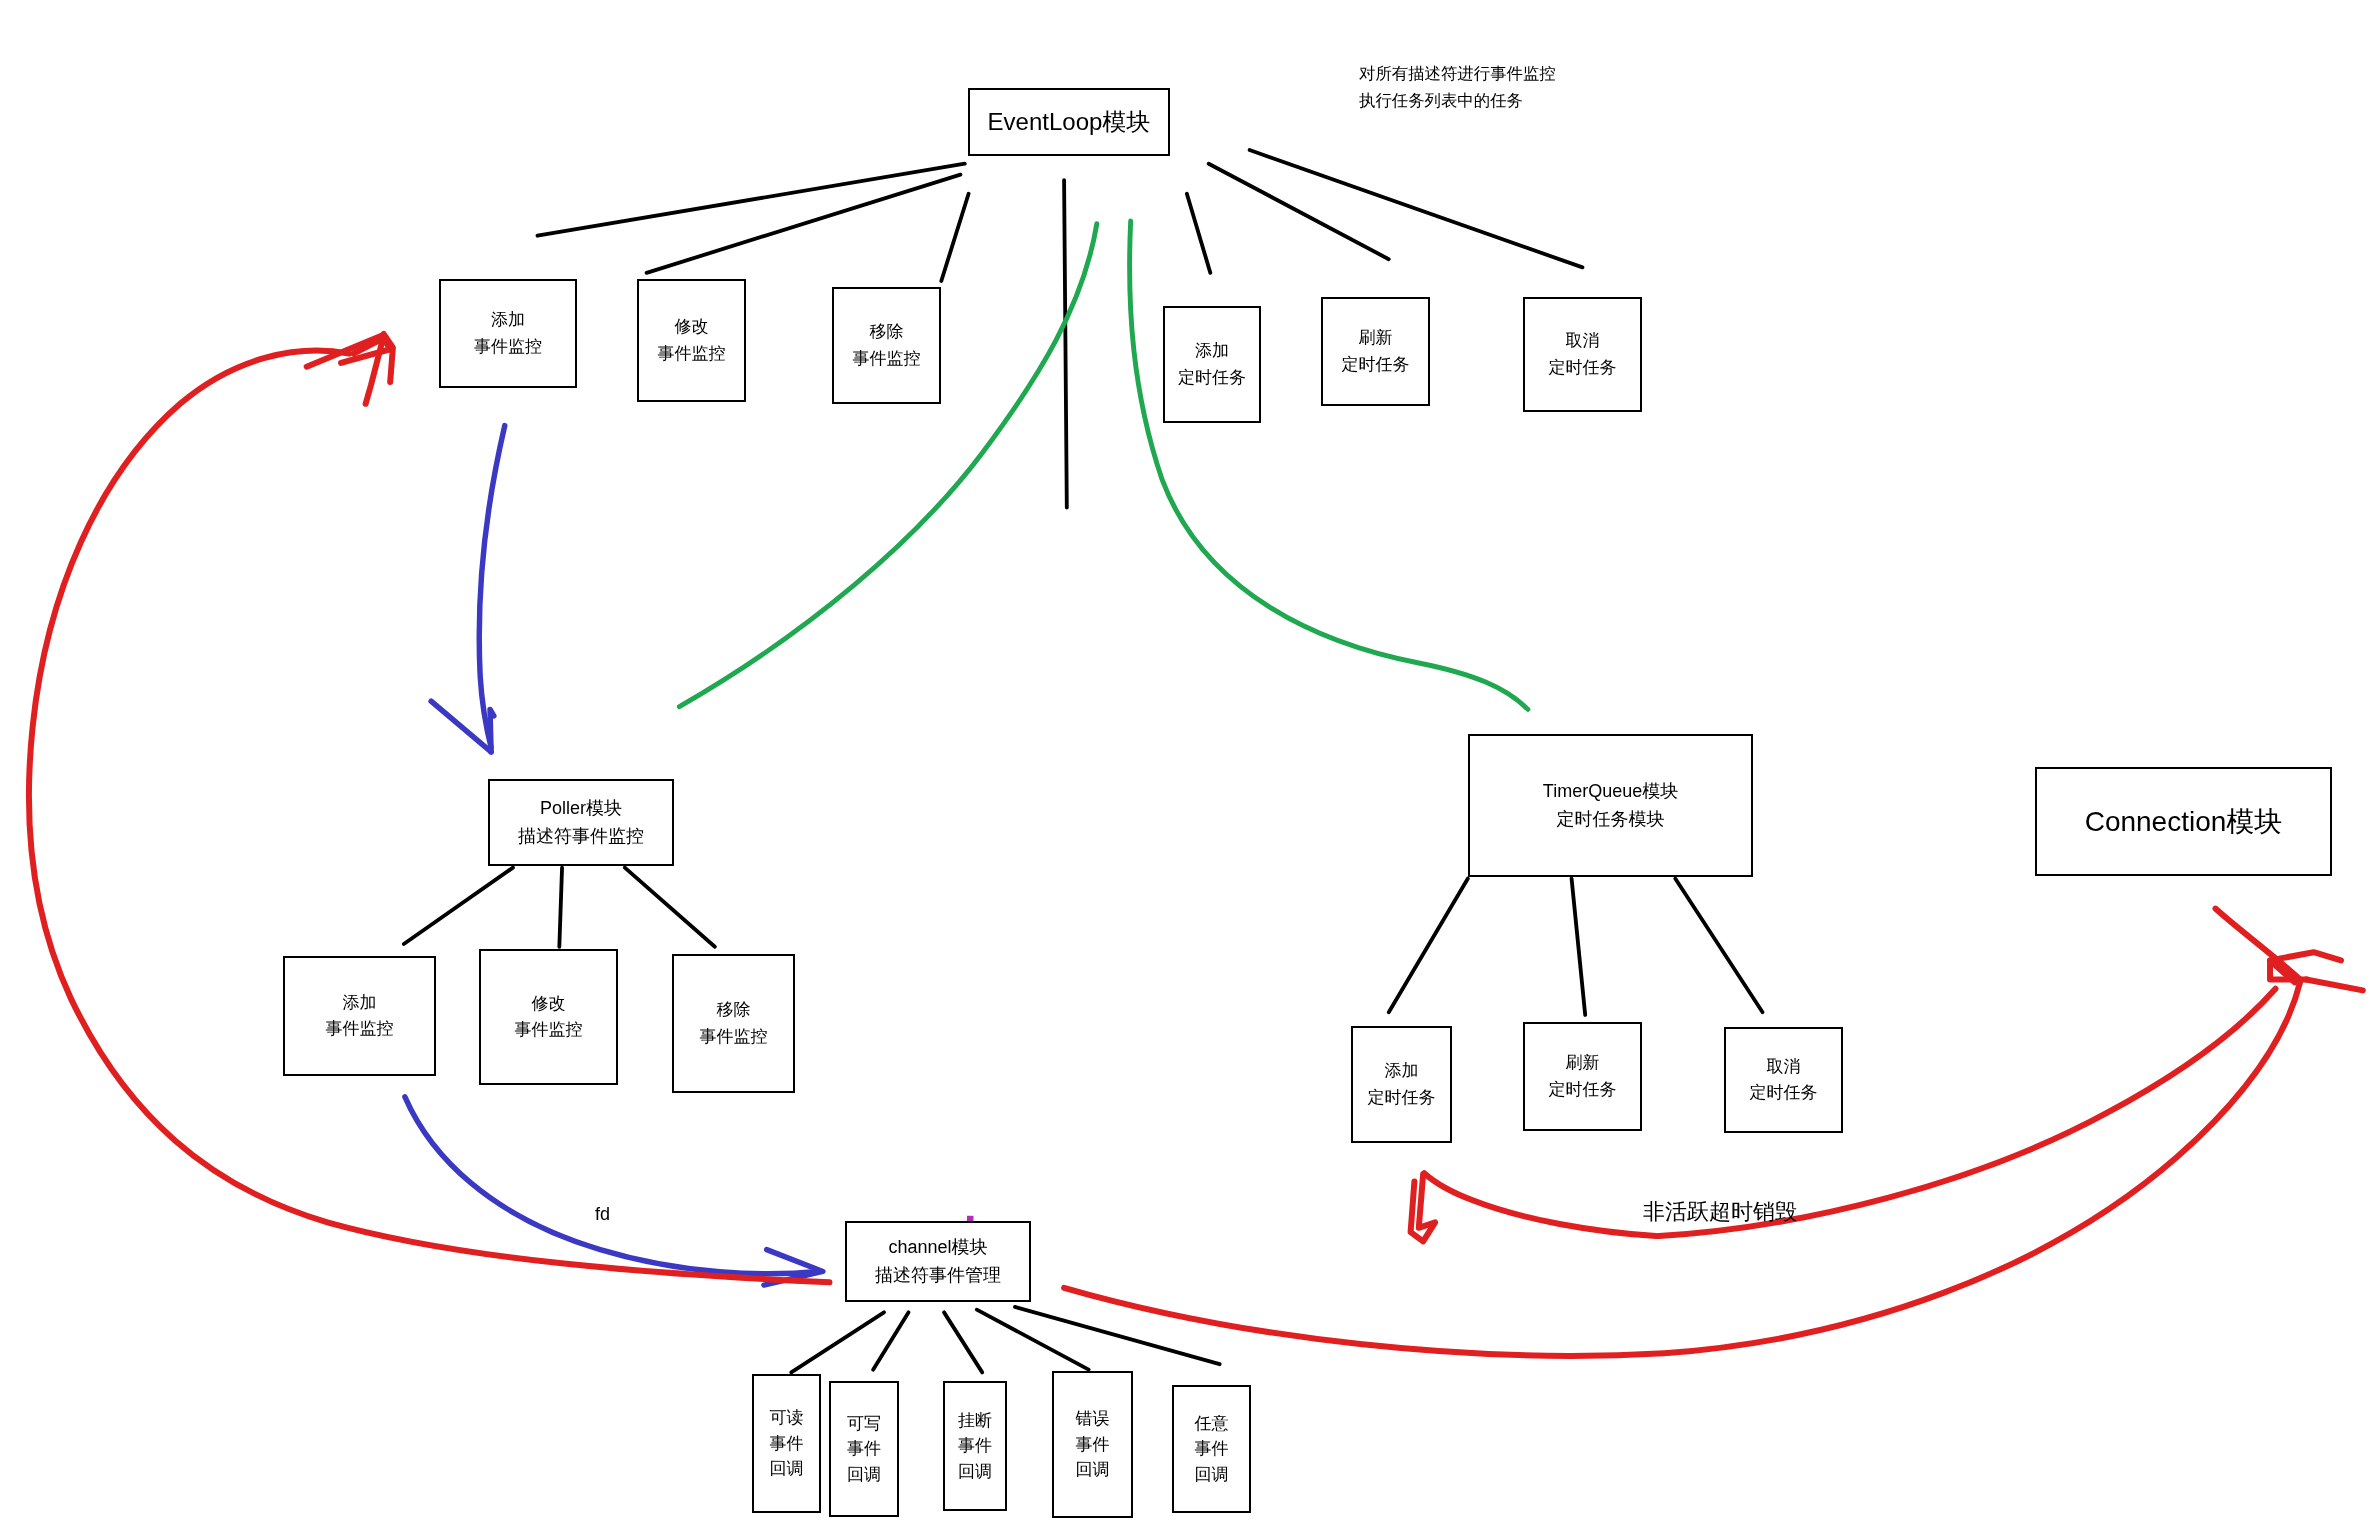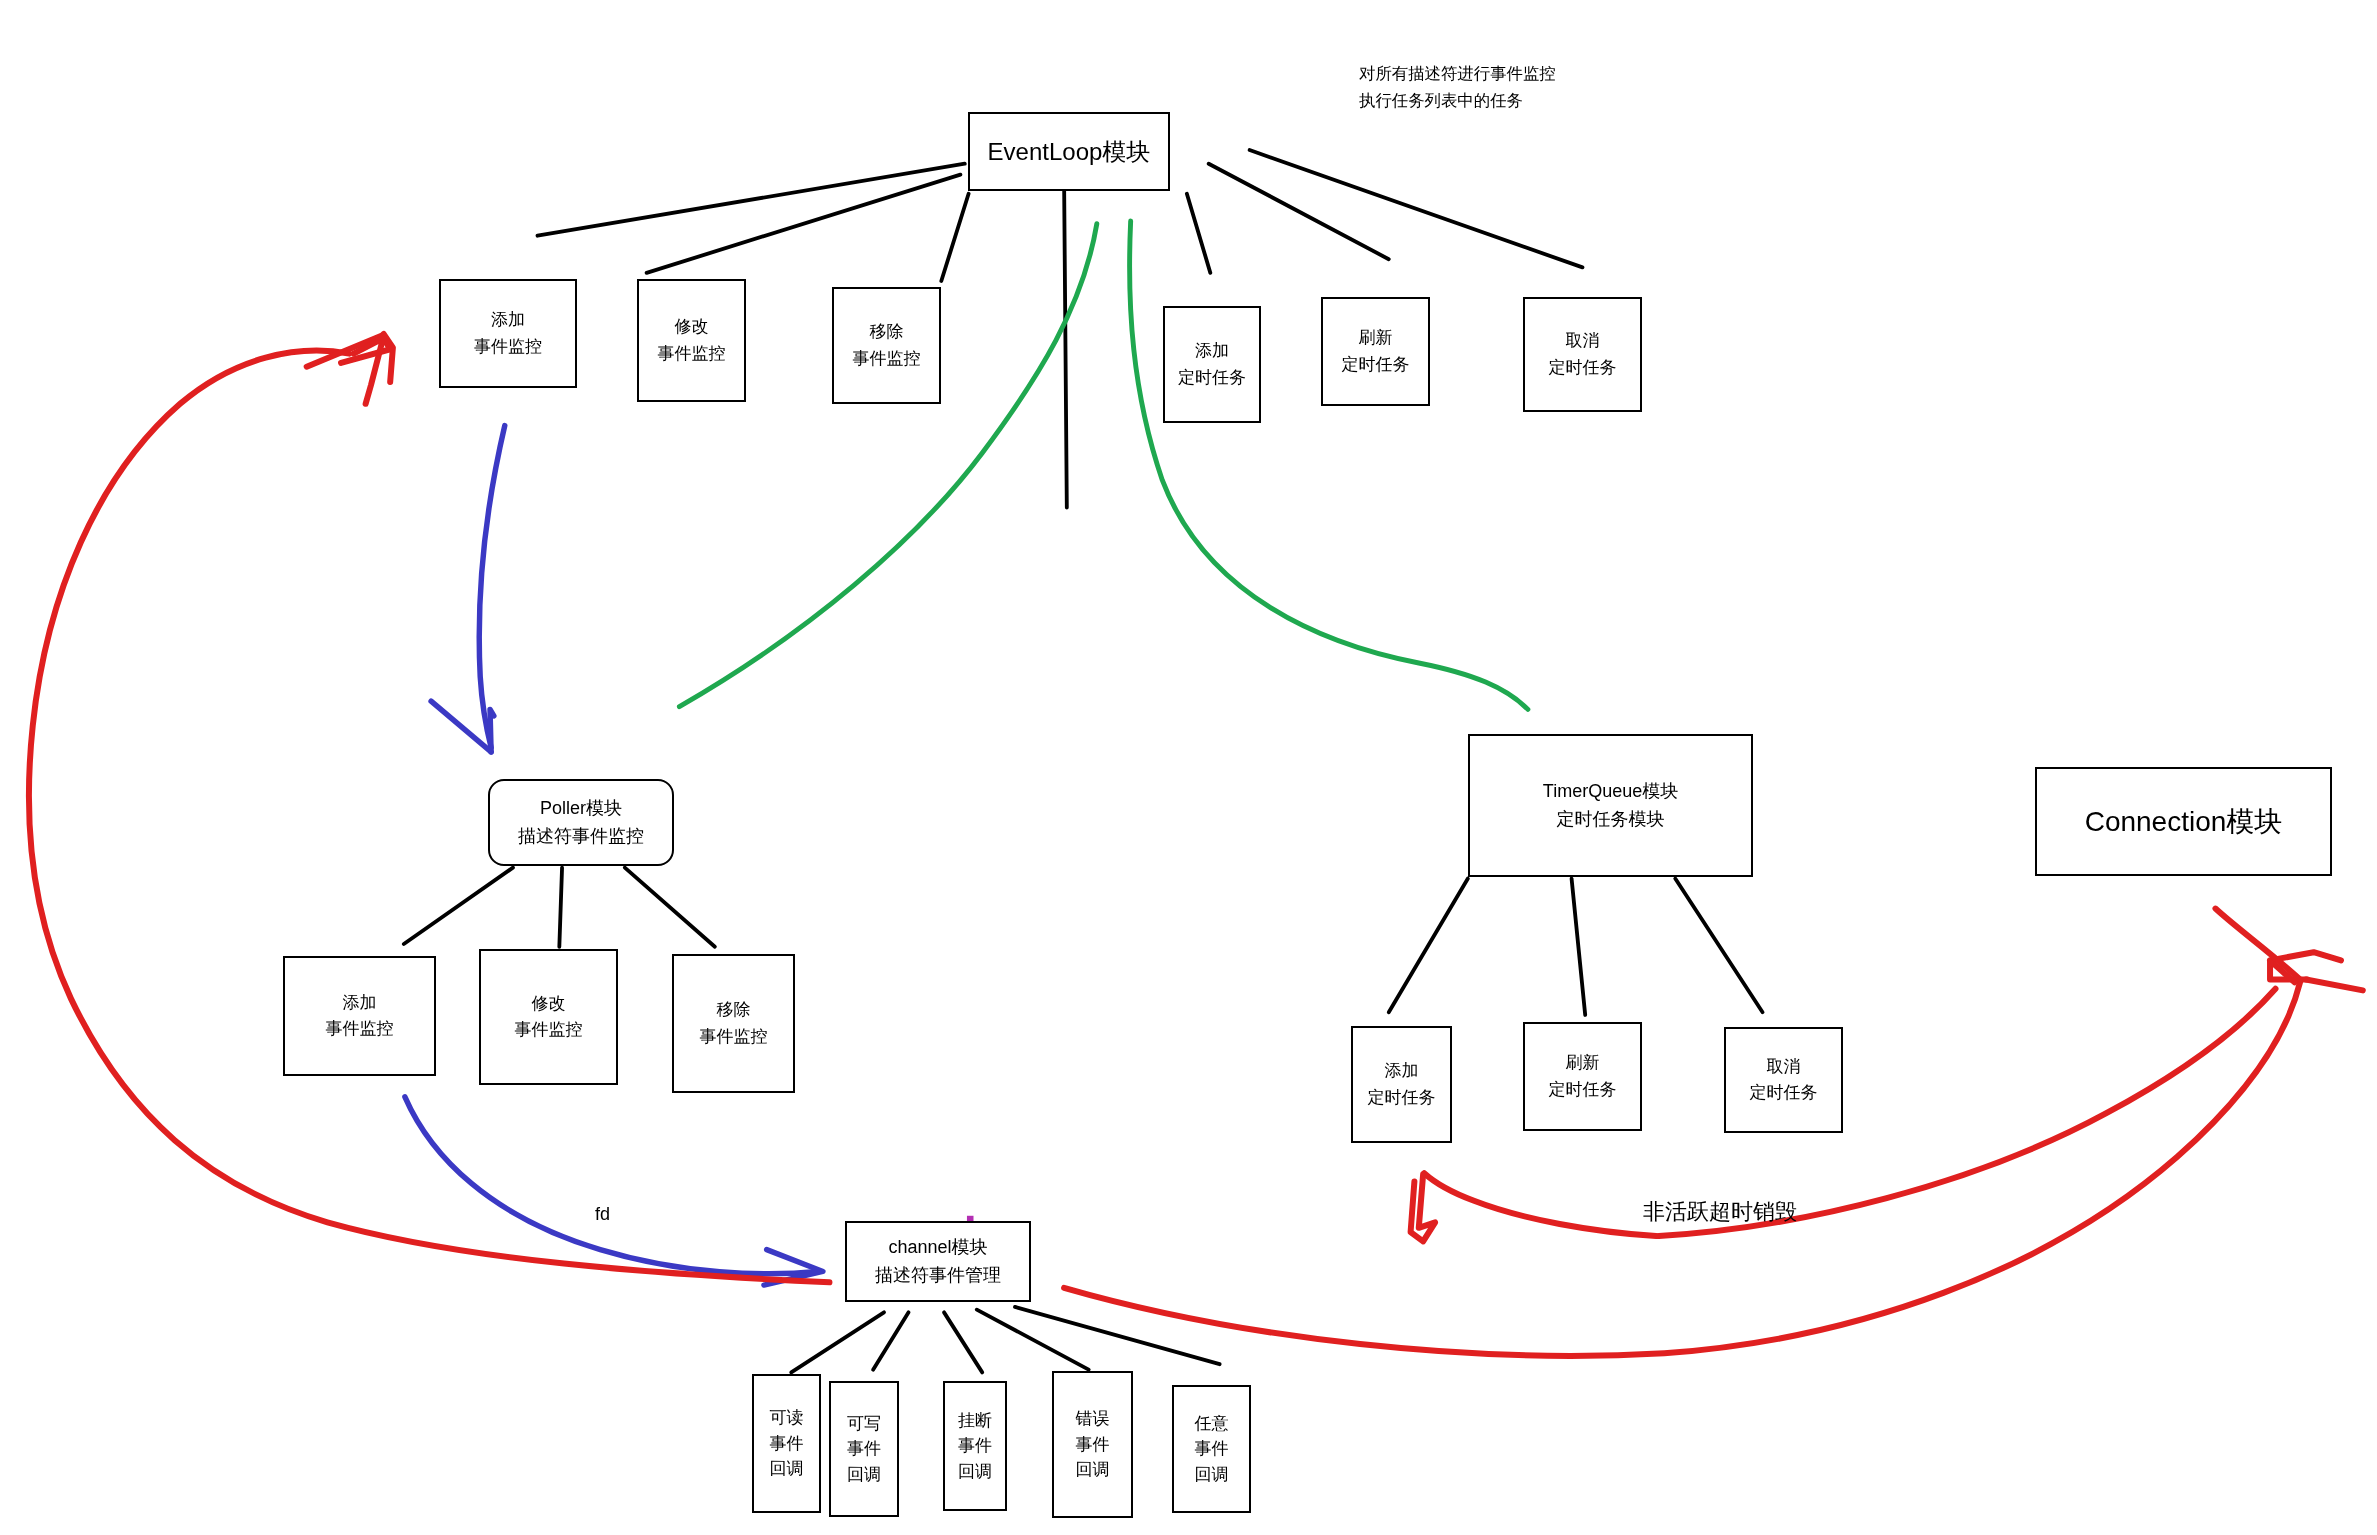--- a/index.html
+++ b/index.html
@@ -124,21 +124,21 @@
       <path d="M 3035 2265 C 2920 2258, 2790 2235, 2700 2200 C 2660 2185, 2630 2168, 2610 2150"></path>
       <path d="M 2608 2152 L 2600 2250 L 2630 2240 L 2608 2275 L 2585 2258 L 2592 2165"></path>
     </g>
 
     <g fill="#b32fb3">
       <rect x="1772" y="2228" width="12" height="22"></rect>
       <rect x="1772" y="2367" width="12" height="18"></rect>
     </g>
   </svg>
 
-  <div class="node t-big" style="left:968px; top:112px; width:202px; height:79px;">
+  <div class="node t-big" style="left:968px; top:88px; width:202px; height:68px;">
     <span class="line">EventLoop模块</span>
   </div>
 
   <div class="node t-small" style="left:439px; top:279px; width:138px; height:109px;">
     <span class="line">添加</span>
     <span class="line">事件监控</span>
   </div>
 
   <div class="node t-small" style="left:637px; top:279px; width:109px; height:123px;">
     <span class="line">修改</span>
@@ -159,21 +159,21 @@
     <span class="line">刷新</span>
     <span class="line">定时任务</span>
   </div>
 
   <div class="node t-small" style="left:1523px; top:297px; width:119px; height:115px;">
     <span class="line">取消</span>
     <span class="line">定时任务</span>
   </div>
 
 
-  <div class="node t-mid" style="left:488px; top:779px; width:186px; height:87px;border-radius:16px;">
+  <div class="node t-mid" style="left:488px; top:779px; width:186px; height:87px;">
     <span class="line">Poller模块</span>
     <span class="line">描述符事件监控</span>
   </div>
 
   <div class="node t-small" style="left:283px; top:956px; width:153px; height:120px;">
     <span class="line">添加</span>
     <span class="line">事件监控</span>
   </div>
 
   <div class="node t-small" style="left:479px; top:949px; width:139px; height:136px;">

